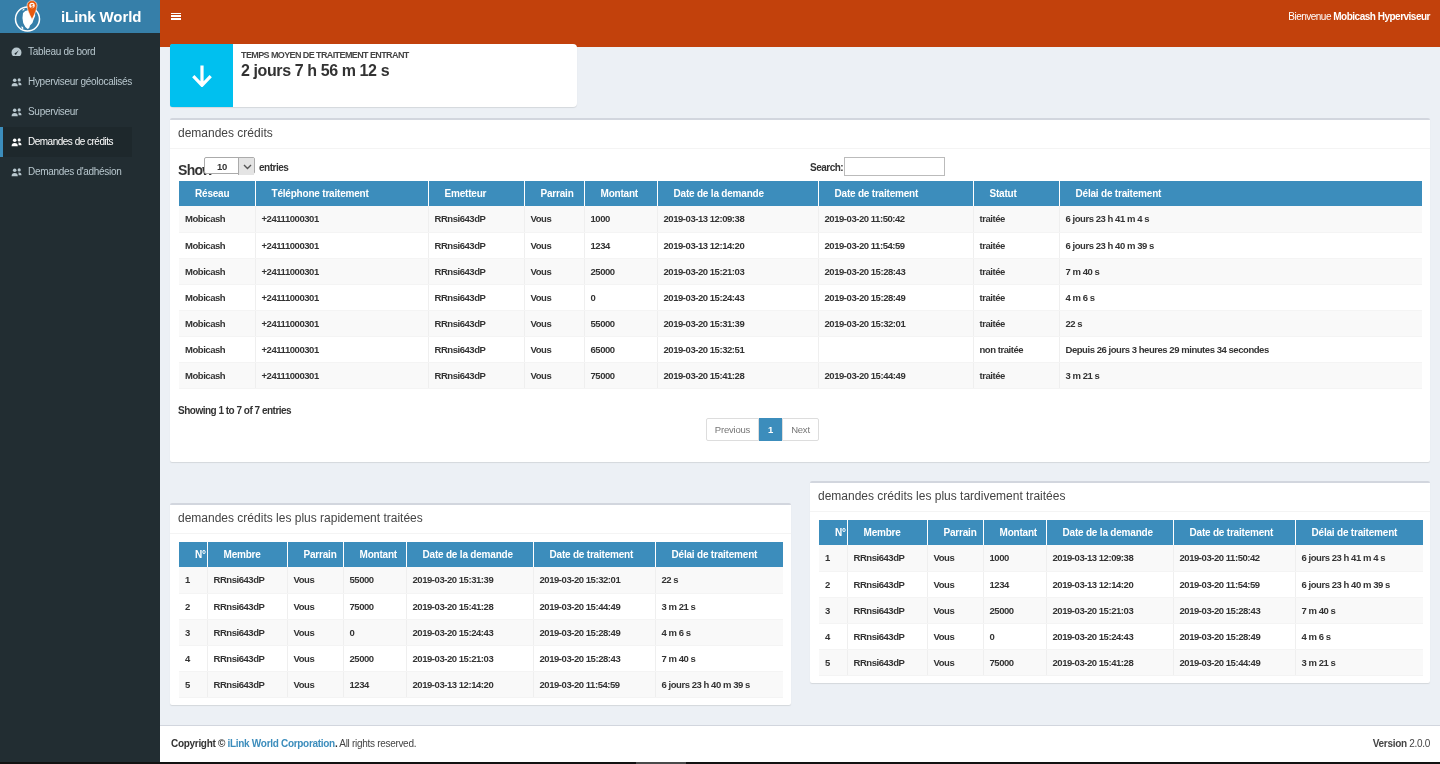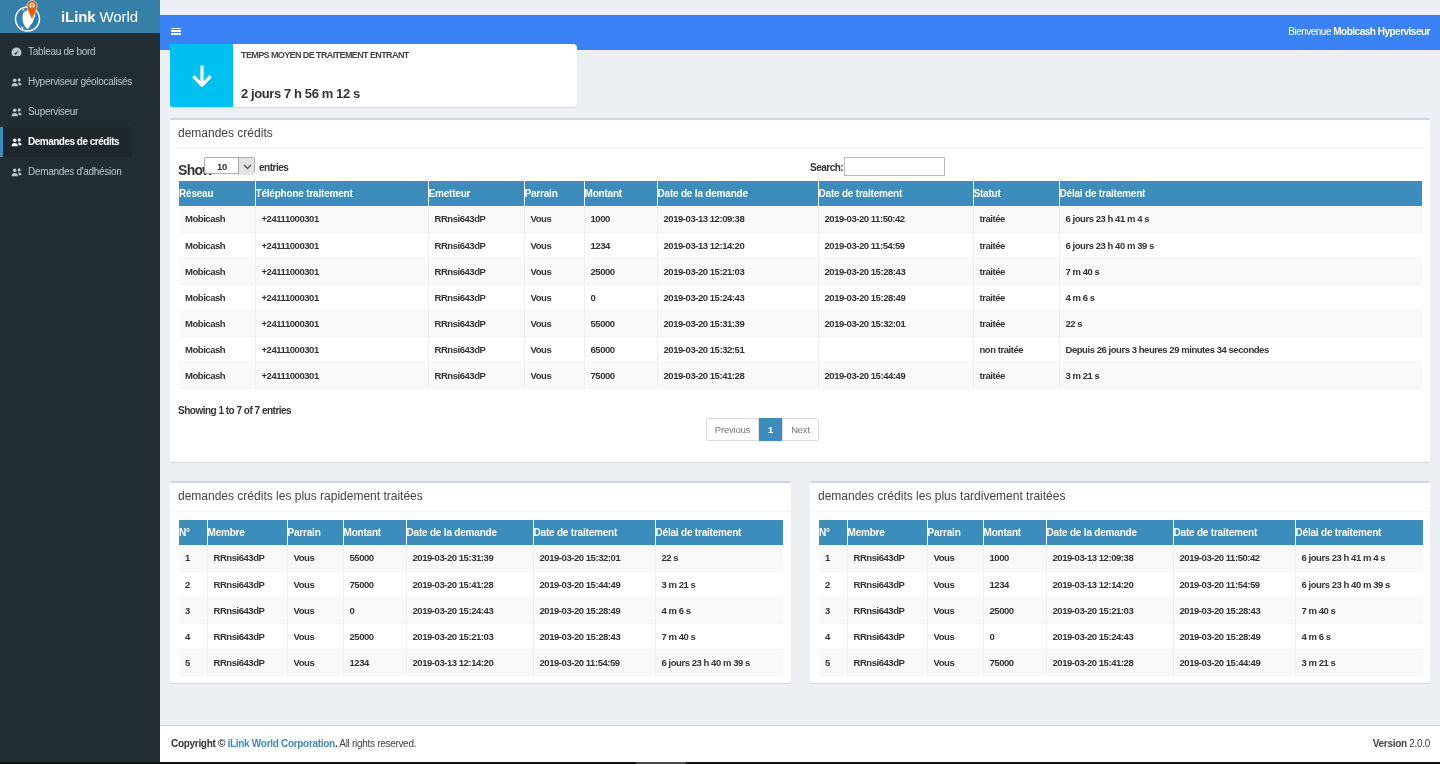--- a/index.html
+++ b/index.html
@@ -1,64 +1,64 @@
 <!DOCTYPE html>
 <html><head>
 <meta charset="utf-8">
 <style>
 *{margin:0;padding:0;box-sizing:border-box;}
 html,body{width:1440px;height:764px;}
 body{font-family:"Liberation Sans",sans-serif;}
 #app{position:relative;width:1440px;height:764px;background:#ecf0f5;overflow:hidden;}
 .logo{position:absolute;left:0;top:0;width:160px;height:33px;background:#367fa9;color:#fff;}
 .logo .txt{position:absolute;left:61px;top:0;line-height:33px;font-size:15px;font-weight:bold;letter-spacing:-0.1px;}
-.logo .txt span{font-weight:normal;}
-.navbar{position:absolute;left:160px;top:15px;width:1280px;height:35px;background:#3b82f6;}
+.logo .txt span{font-weight:bold;}
+.navbar{position:absolute;left:160px;top:0;width:1280px;height:47px;background:#c2410c;}
 .burger{position:absolute;left:11px;top:12.5px;width:10px;height:8px;}
 .burger div{height:1.5px;background:#fff;margin-bottom:1.4px;}
 .welcome{position:absolute;right:10px;top:0;line-height:33px;color:#fff;font-size:10px;letter-spacing:-0.5px;}
 .sidebar{position:absolute;left:0;top:33px;width:160px;height:731px;background:#222d32;}
 .menu{position:absolute;top:3.5px;left:0;width:132px;}
 .mi{position:relative;height:30px;line-height:30px;color:#b8c7ce;font-size:10px;letter-spacing:-0.3px;}
 .mi svg{position:absolute;left:11px;top:10.5px;}
 .mi .t{position:absolute;left:28px;top:0;white-space:nowrap;}
-.mi.active{background:#1e282c;color:#fff;border-left:3px solid #3c8dbc;font-weight:bold;letter-spacing:-0.5px;}
+.mi.active{background:#1e282c;color:#fff;border-left:3px solid #3c8dbc;font-weight:normal;letter-spacing:-0.5px;}
 .mi.active svg{left:8px;}
 .mi.active .t{left:25px;}
 .infobox{position:absolute;left:170px;top:44px;width:407px;height:63px;background:#fff;border-radius:4px;box-shadow:0 1px 1px rgba(0,0,0,0.1);}
 .ib-icon{position:absolute;left:0;top:0;width:63px;height:63px;background:#00c0ef;border-radius:2px 0 0 2px;}
 .ib-icon svg{position:absolute;left:22px;top:21px;}
 .ib-label{position:absolute;left:71px;top:6px;font-size:9px;font-weight:bold;color:#444;letter-spacing:-0.6px;}
-.ib-value{position:absolute;left:71px;top:18px;font-size:13px;font-weight:bold;color:#333;letter-spacing:-0.4px;margin-top:24px;}
+.ib-value{position:absolute;left:71px;top:18px;font-size:16px;font-weight:bold;color:#333;letter-spacing:-0.4px;}
 .box{position:absolute;background:#fff;border-top:2px solid #d2d6de;border-radius:2px;box-shadow:0 1px 1px rgba(0,0,0,0.1);}
 #box1{left:170px;top:118px;width:1260px;height:344px;}
 .box-title{position:absolute;left:8px;top:0;height:27px;line-height:27px;font-size:12px;color:#444;letter-spacing:0;}
 .box-hb{position:absolute;left:0;top:28px;width:100%;border-top:1px solid #f4f4f4;}
 .dtlen{position:absolute;left:8px;top:42px;font-size:14px;font-weight:bold;color:#333;letter-spacing:-0.7px;}
 .dtsel{position:absolute;left:34px;top:37px;width:51px;height:17px;border:1px solid #ababab;border-radius:2px;background:#fff;font-size:11px;}
 .dtsel .num{position:absolute;left:0;top:0;width:34px;height:17px;line-height:17px;text-align:center;font-weight:bold;color:#333;font-size:9.5px;letter-spacing:-0.3px;}
 .dtsel .btn{position:absolute;right:0;top:0;width:16px;height:17px;background:#e4e4e4;border-left:1px solid #ababab;}
 .dtsel .btn svg{position:absolute;left:3.5px;top:5.5px;}
 .dtent{position:absolute;left:89px;top:42px;font-size:10px;font-weight:bold;color:#333;letter-spacing:-0.5px;}
 .dtsearch{position:absolute;left:640px;top:42px;font-size:10px;font-weight:bold;color:#333;letter-spacing:-0.5px;}
 .dtinput{position:absolute;left:674px;top:37px;width:101px;height:19px;border:1px solid #bbb;background:#fff;}
 table{border-collapse:collapse;table-layout:fixed;}
 .dt{position:absolute;left:9px;top:61px;width:1243px;font-size:9.5px;color:#333;letter-spacing:-0.45px;}
-.dt th{background:#3c8dbc;color:#fff;height:25px;text-align:left;padding:0 0 0 0;font-size:10px;letter-spacing:-0.2px;border-left:1px solid #fff;overflow:hidden;white-space:nowrap;}
+.dt th{background:#3c8dbc;color:#fff;height:25px;text-align:left;padding:0 0 0 16px;font-size:10px;letter-spacing:-0.2px;border-left:1px solid #fff;overflow:hidden;white-space:nowrap;}
 .dt th:first-child{border-left:none;}
 .dt td{height:26px;padding:0 0 0 6px;font-weight:bold;border-left:1px solid #efefef;border-bottom:1px solid #f4f4f4;overflow:hidden;white-space:nowrap;}
 .dt td:first-child{border-left:none;}
 .dt tr.odd td{background:#f9f9f9;}
 .dtinfo{position:absolute;left:8px;top:285px;font-size:10px;font-weight:bold;color:#333;letter-spacing:-0.5px;}
 .pager{position:absolute;left:536px;top:298px;height:23px;font-size:9.5px;color:#777;letter-spacing:-0.2px;}
 .pager span{float:left;height:23px;line-height:21px;border:1px solid #ddd;background:#fff;}
 .pg-prev{width:53px;text-align:center;border-radius:2px 0 0 2px;}
 .pg-1{width:23px;text-align:center;background:#3c8dbc !important;border-color:#3c8dbc !important;color:#fff;font-weight:bold;}
 .pg-next{width:37px;text-align:center;border-radius:0 2px 2px 0;}
-#box2{left:170px;top:481px;width:621px;height:202px;}
+#box2{left:170px;top:503px;width:621px;height:202px;}
 #box3{left:810px;top:481px;width:620px;height:202px;}
 .footer{position:absolute;left:160px;top:725px;width:1280px;height:39px;background:#fff;border-top:1px solid #d2d6de;font-size:10px;color:#444;letter-spacing:-0.3px;}
 .foot-l{position:absolute;left:11px;top:12px;}
 .foot-l b{color:#333;}
 .foot-l a{color:#3c8dbc;font-weight:bold;text-decoration:none;}
 .foot-r{position:absolute;right:10px;top:12px;}
 .bbar{position:absolute;left:0;top:762px;width:1440px;height:2px;background:#121212;}
 .bthumb{position:absolute;left:636px;top:0;width:50px;height:2px;background:#4a4a4a;}
 </style>
 </head>

